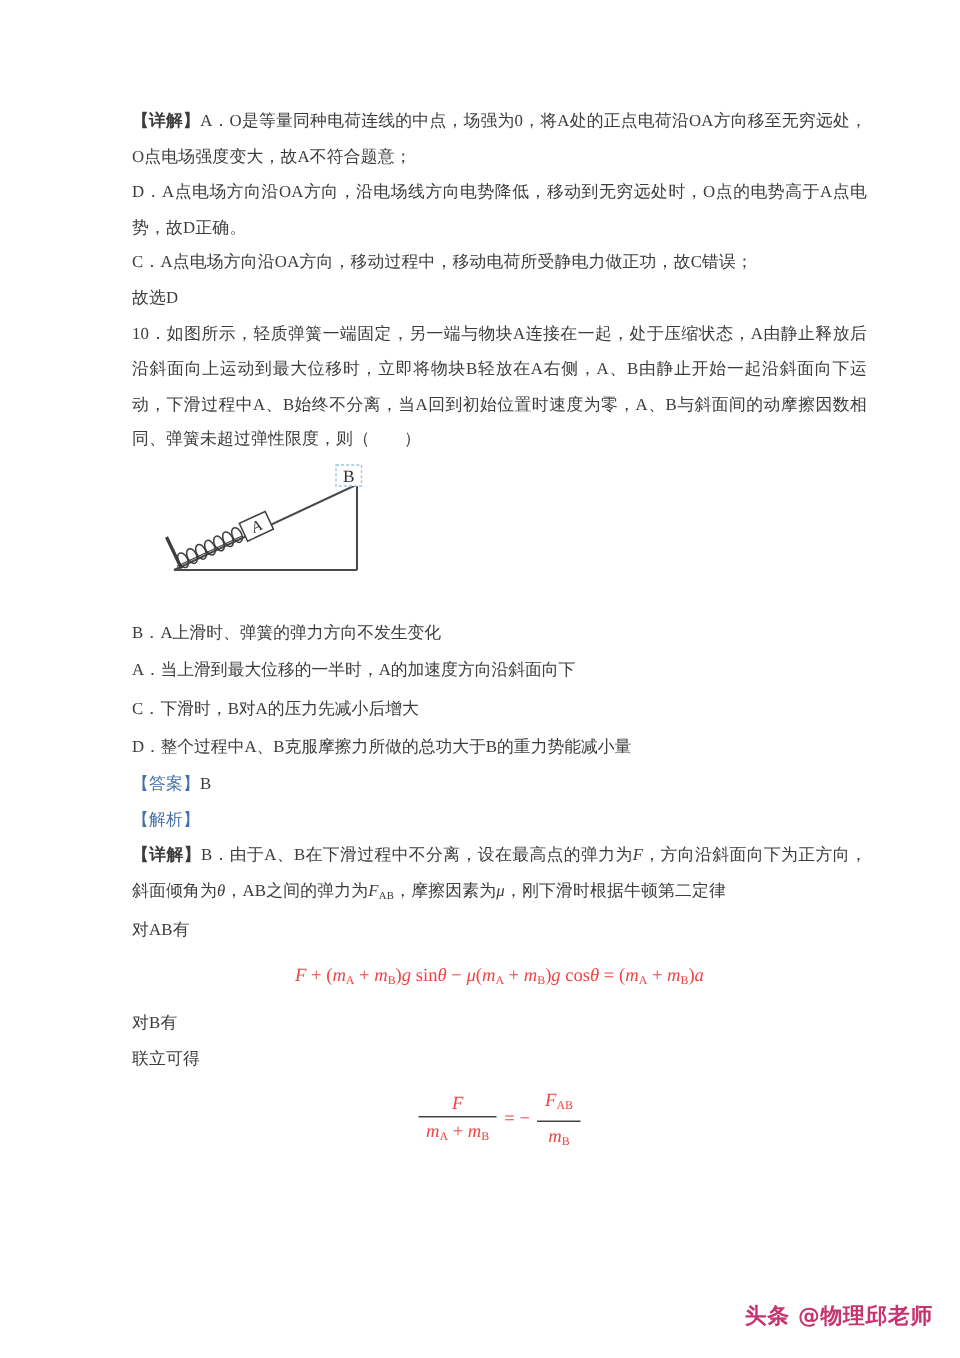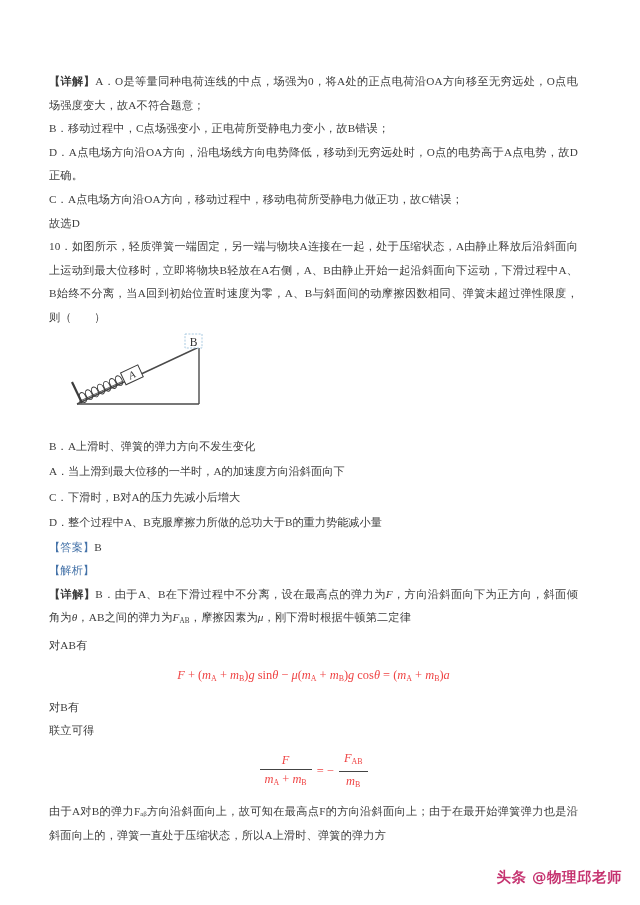--- a/index.html
+++ b/index.html
@@ -15,21 +15,21 @@
     font-family: "Liberation Serif", "DejaVu Serif", serif;
     color: #3a3a3a;
     overflow: hidden;
   }
   .page {
     position: absolute;
     left: 0; top: 0;
     width: 640px;
     height: 905px;
     box-sizing: border-box;
-    padding: 70px 62px 0 49px;
+    padding: 70px 62px 0 88px;
   }
   .para {
     font-size: 11.2px;
     line-height: 23.6px;
     text-align: justify;
     text-justify: inter-ideograph;
     margin: 0;
     letter-spacing: 0.15px;
     color: #3c3c3c;
   }
@@ -99,21 +99,20 @@
     white-space: nowrap;
   }
 </style>
 </head>
 <body>
 
 <div class="page">
 
   <p class="para"><span class="tag">【详解】</span><span>A．O是等量同种电荷连线的中点，场强为0，将A处的正点电荷沿OA方向移至无穷远处，O点电场强度变大，故A不符合题意；</span></p>
 
-  <p class="para">B．移动过程中，C点场强变小，正电荷所受静电力变小，故B错误；</p>
 
   <p class="para">D．A点电场方向沿OA方向，沿电场线方向电势降低，移动到无穷远处时，O点的电势高于A点电势，故D正确。</p>
 
   <p class="para">C．A点电场方向沿OA方向，移动过程中，移动电荷所受静电力做正功，故C错误；</p>
 
   <p class="para">故选D</p>
 
   <p class="para"><span>10．</span><span>如图所示，轻质弹簧一端固定，另一端与物块A连接在一起，处于压缩状态，A由静止释放后沿斜面向上运动到最大位移时，立即将物块B轻放在A右侧，A、B由静止开始一起沿斜面向下运动，下滑过程中A、B始终不分离，当A回到初始位置时速度为零，A、B与斜面间的动摩擦因数相同、弹簧未超过弹性限度，则（　　）</span></p>
 
   <div class="spacer-fig">
@@ -177,17 +176,16 @@
       <span class="num"><span class="it">F</span></span>
       <span class="den"><span class="it">m</span><sub>A</sub> + <span class="it">m</span><sub>B</sub></span>
     </span>
     = −
     <span class="frac">
       <span class="num"><span class="it">F</span><sub>AB</sub></span>
       <span class="den"><span class="it">m</span><sub>B</sub></span>
     </span>
   </div>
 
-  <p class="para">由于A对B的弹力Fₐᵦ方向沿斜面向上，故可知在最高点F的方向沿斜面向上；由于在最开始弹簧弹力也是沿斜面向上的，弹簧一直处于压缩状态，所以A上滑时、弹簧的弹力方</p>
 
   <div class="watermark">头条 @物理邱老师</div>
 
 </div>
 
 </body></html>

